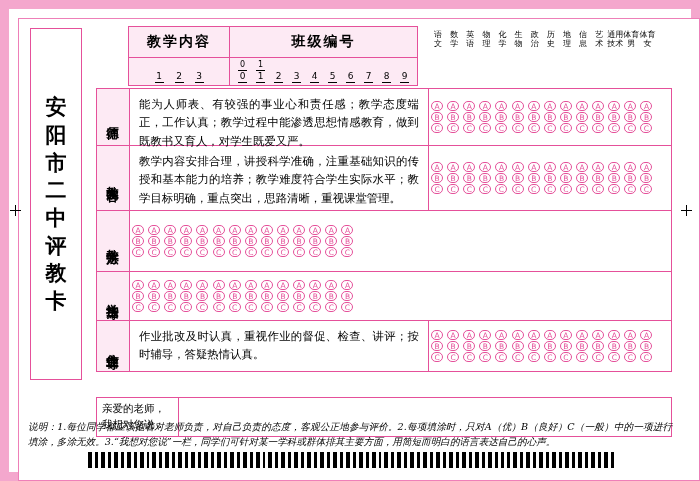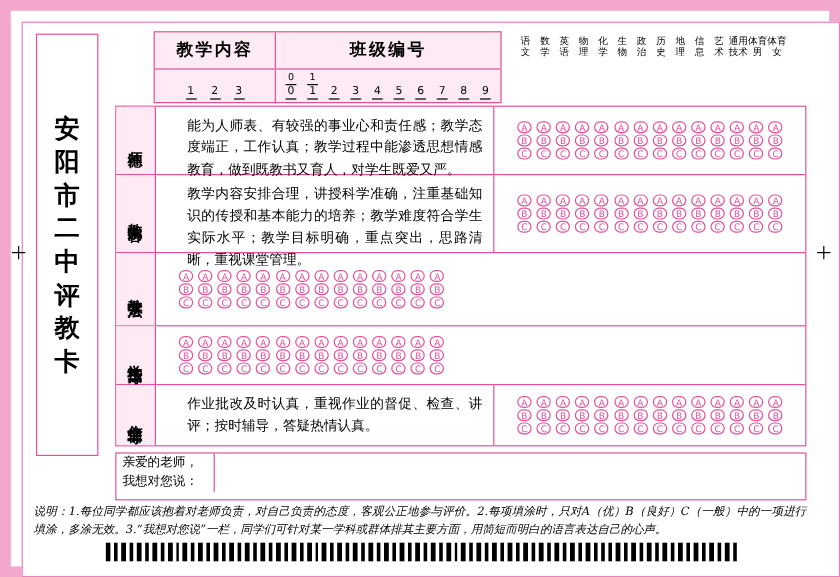--- a/index.html
+++ b/index.html
@@ -86,21 +86,21 @@
     font-size:8px;color:#000;line-height:1.18;padding-top:4px;
   }
 
   
   .body{
     position:absolute;left:96px;top:88px;width:576px;height:284px;
     border:1.2px solid #e5509a;
     box-sizing:border-box;
     display:flex;flex-direction:column;
   }
-  .row{display:flex;border-bottom:1.2px solid #e5509a;gap:17px;}
+  .row{display:flex;border-bottom:1.2px solid #e5509a;}
   .row:last-child{border-bottom:none;}
   .row.r1{height:56px;}
   .row.r2{height:64px;}
   .row.r3{height:62px;}
   .row.r4{height:50px;}
   .row.r5{height:52px;}
 
   .lbl{
     width:32px;flex:none;
     border-right:1.2px solid #e5509a;
@@ -134,24 +134,23 @@
     width:12px;height:10px;
     border:0.8px solid #e5509a;
     border-radius:5px/5px;
     box-sizing:border-box;
     font-family:"DejaVu Sans","Liberation Sans",sans-serif;
     font-size:7.5px;line-height:9px;text-align:center;color:#e5509a;
   }
 
   
   .msg{
-    position:absolute;left:96px;top:377px;width:576px;height:40px;
+    position:absolute;left:96px;top:397px;width:576px;height:40px;
     border:1.2px solid #e5509a;box-sizing:border-box;
     display:flex;
-    flex-direction:column;
   }
   .msg .mlab{
     width:76px;flex:none;border-right:1.2px solid #e5509a;
     display:flex;flex-direction:column;align-items:flex-start;justify-content:center;
     padding-left:5px;
     font-family:"DejaVu Serif","Liberation Serif",serif;
     font-size:10.5px;color:#000;line-height:1.5;
   }
   .msg .mbody{flex:1;}
 

